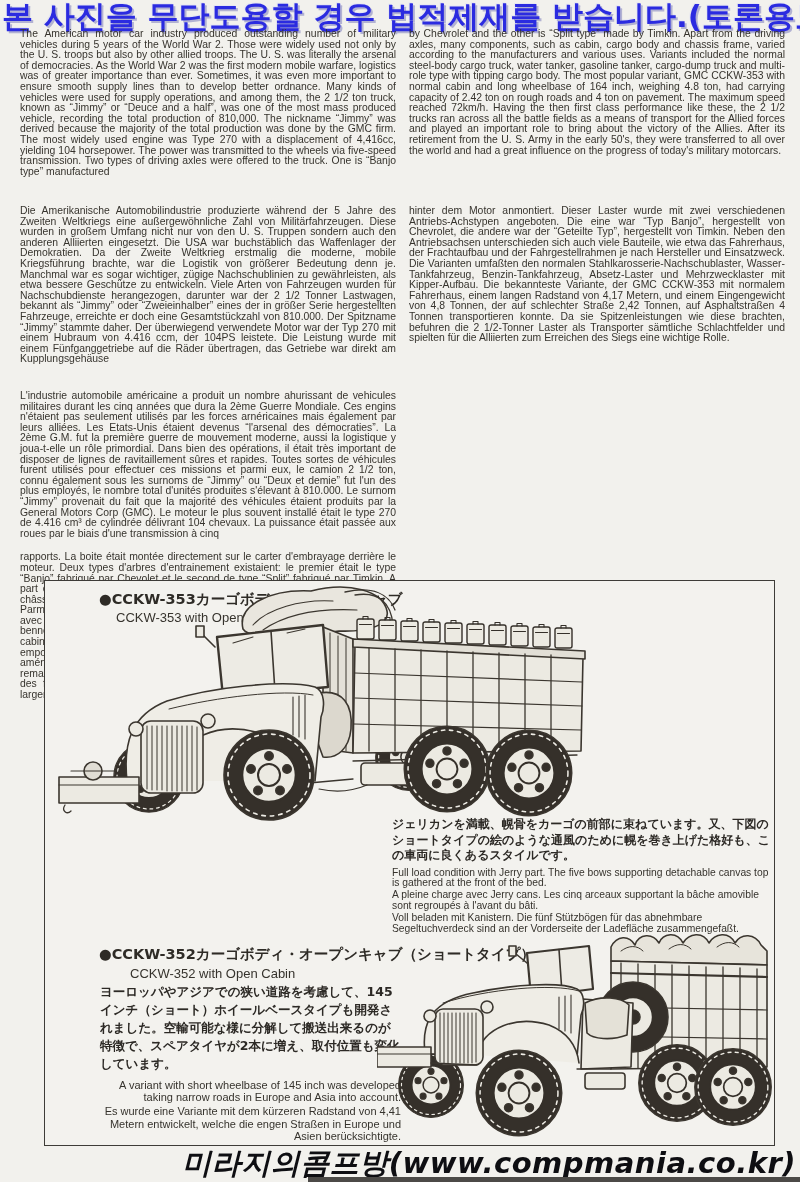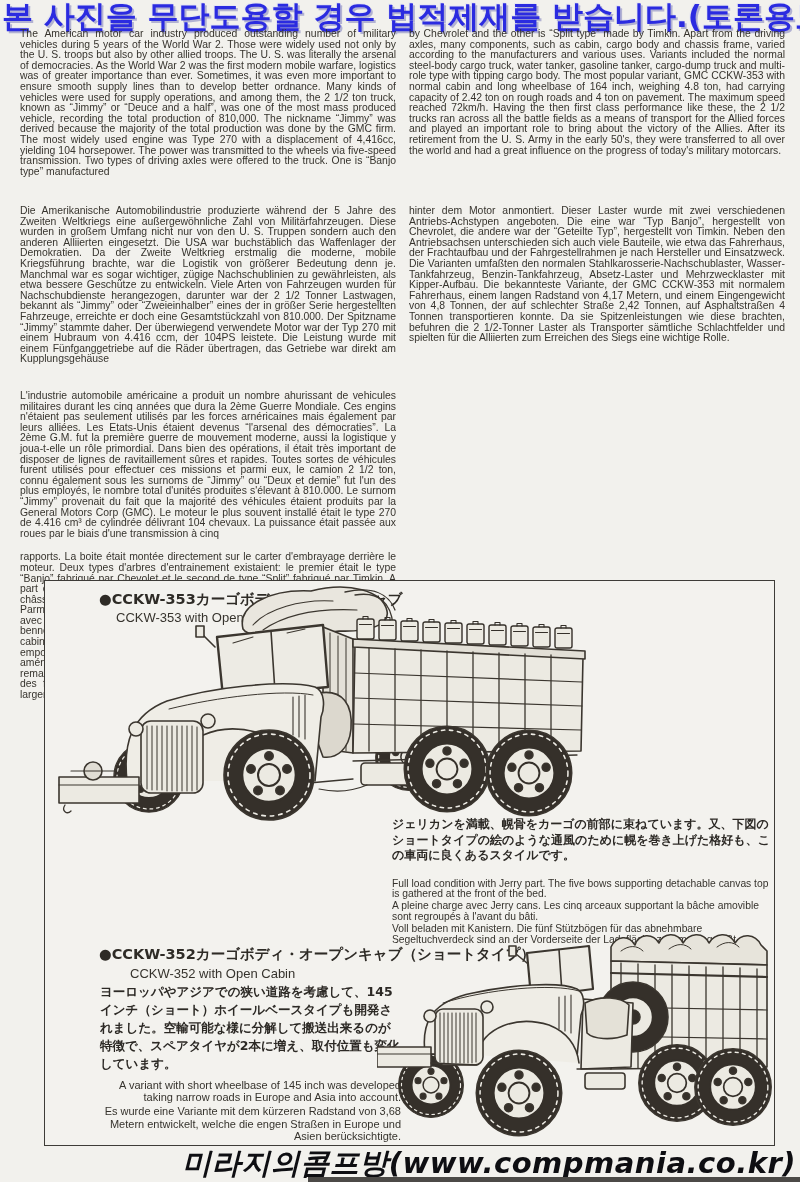--- a/index.html
+++ b/index.html
@@ -15,21 +15,21 @@
   .cols-de { top:206px; }
   .cols-fr { top:391px;flex-direction:column; }
   .illus-box { position:absolute; left:44px; top:580px; width:731px; height:566px;
           border:1.5px solid #3e3c38; background:#f3f2ee; }
   .sec-title { position:absolute; font-family:"DejaVu Sans", sans-serif; font-weight:bold;
           font-size:14.5px; color:#2e2b26; white-space:nowrap; }
   .sec-sub { position:absolute; font-size:13px; color:#36332d; white-space:nowrap; }
   .truck-svg { position:absolute; }
   .cap-block { position:absolute; left:347px; top:236px; width:386px; }
   .jp-bold { font-family:"DejaVu Sans", sans-serif; font-weight:bold; font-size:12px; line-height:15.5px;
-          color:#2c2925; margin-bottom:15px; }
+          color:#2c2925; margin-bottom:4px; }
   .cap { font-size:10.3px; line-height:10.9px; color:#36332d; margin-bottom:1px; }
   .b352 { position:absolute; left:55px; top:402px; width:301px; }
   .b352 .jp-bold { font-size:12.5px; line-height:18px; margin-bottom:6px; }
   .b352 .cap { font-size:11px; line-height:12.2px; margin-bottom:2px;text-align:right; }
   .bottom-banner { position:absolute; top:1144px; left:0; width:796px; text-align:right; white-space:nowrap;
           font-family:"DejaVu Sans", sans-serif; font-weight:bold; font-style:italic; font-size:29px;
           color:#0e0e12; letter-spacing:0.5px; }
   .scan-edge { position:absolute; left:308px; top:1177px; width:492px; height:5px; background:#4c4a47; }
 </style>
 </head>
@@ -156,21 +156,21 @@
       <p class="cap">A pleine charge avec Jerry cans. Les cinq arceaux supportant la bâche amovible sont regroupés à l'avant du bâti.</p>
       <p class="cap">Voll beladen mit Kanistern. Die fünf Stützbögen für das abnehmbare Segeltuchverdeck sind an der Vorderseite der Ladefläche zusammengefaßt.</p>
     </div>
 
     <div class="sec-title" style="left:54px; top:364px;">●CCKW-352カーゴボディ・オープンキャブ（ショートタイプ）</div>
     <div class="sec-sub" style="left:85px; top:385px;">CCKW-352 with Open Cabin</div>
 
     <div class="b352">
       <p class="jp-bold">ヨーロッパやアジアでの狭い道路を考慮して、145インチ（ショート）ホイールベースタイプも開発されました。空輸可能な様に分解して搬送出来るのが特徴で、スペアタイヤが2本に増え、取付位置も変化しています。</p>
       <p class="cap">A variant with short wheelbase of 145 inch was developed taking narrow roads in Europe and Asia into account.</p>
-      <p class="cap">Es wurde eine Variante mit dem kürzeren Radstand von 3,68 Metern entwickelt, welche die engen Straßen in Europe und Asien berücksichtigte.</p>
+      <p class="cap">Es wurde eine Variante mit dem kürzeren Radstand von 4,41 Metern entwickelt, welche die engen Straßen in Europe und Asien berücksichtigte.</p>
     </div>
 
     <svg class="truck-svg" style="left:332px; top:336px;" width="398" height="228" viewBox="0 0 398 228">
       <g stroke="#3b362f" stroke-width="1.6" fill="none" stroke-linecap="round" stroke-linejoin="round">
         <use href="#twheel" transform="translate(54,168) scale(0.72)"></use>
         <g>
           <path d="M234 30 C240 18 252 18 258 28 C262 16 276 16 282 26 C286 16 300 14 306 26 C312 16 326 14 332 26 C338 16 352 14 358 26 C364 16 378 16 384 28 L390 34 L390 48 L234 44 Z" fill="#e7e4db"></path>
           <path d="M244 34 C252 28 260 28 266 34 M292 32 C300 26 308 26 314 32 M340 30 C348 24 356 24 362 30" stroke-width="1"></path>
           <path d="M234 44 L390 48 L390 150 L234 152 Z" fill="#eceae2"></path>
           <path d="M234 56 L390 60" stroke-width="2.2"></path>

